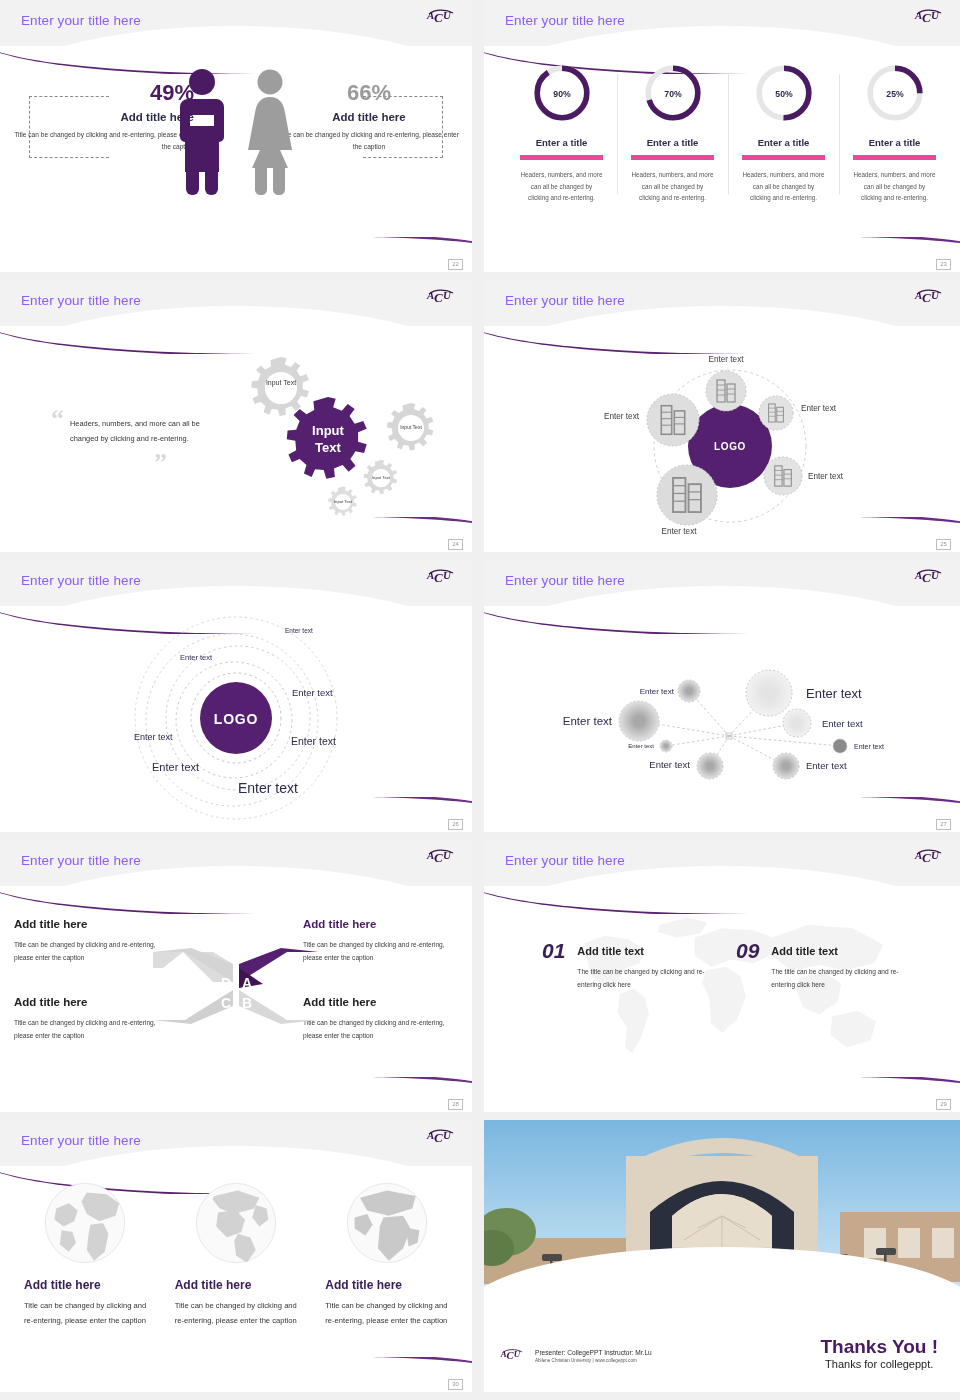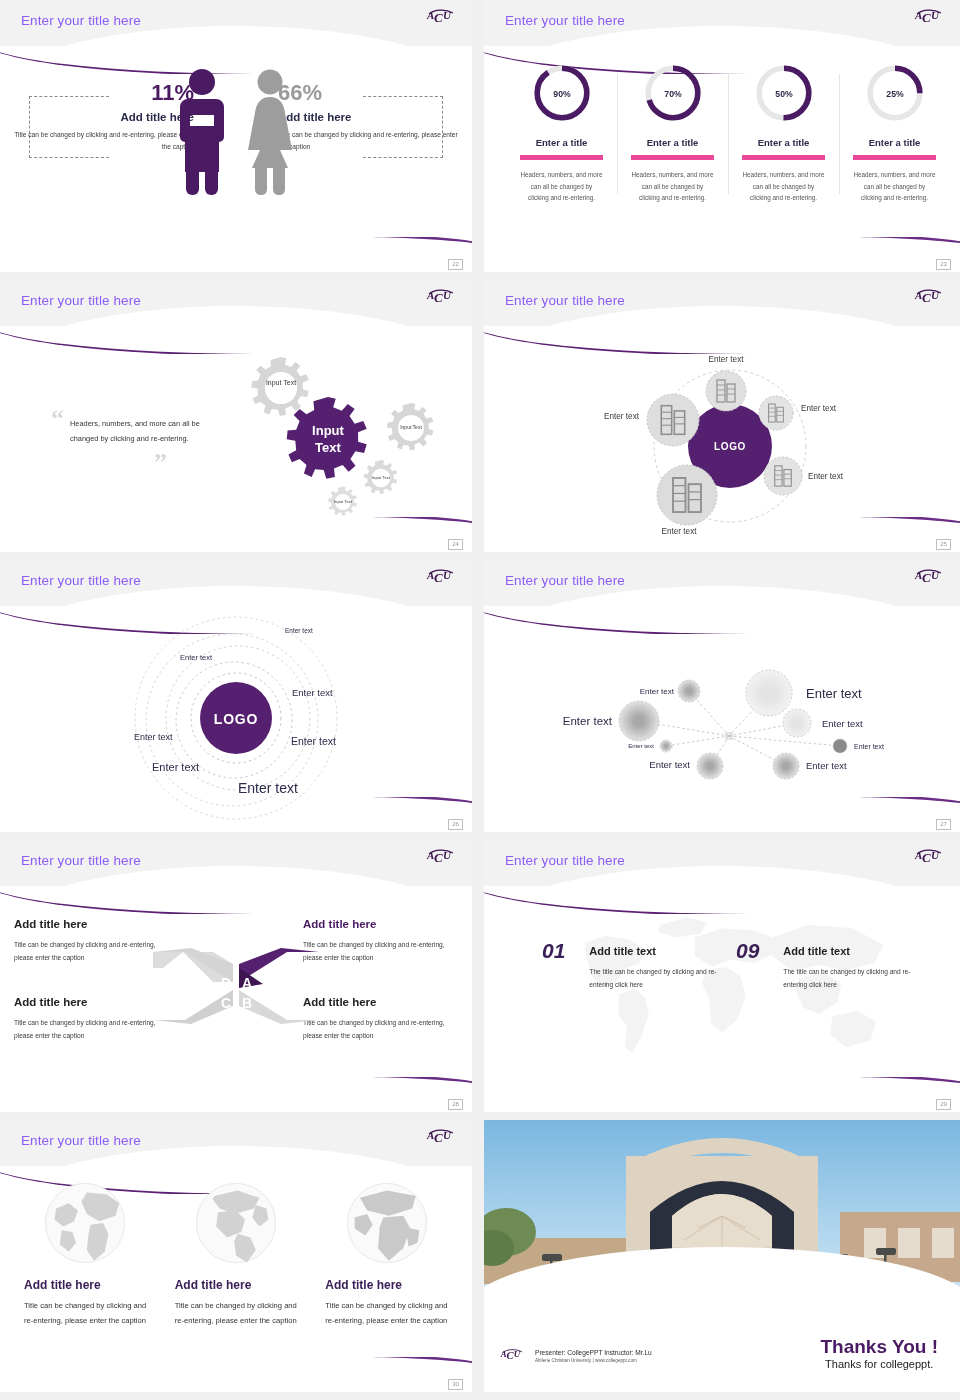--- a/index.html
+++ b/index.html
@@ -66,21 +66,21 @@
     position: absolute; right: 9px; bottom: 2px;
     width: 15px; height: 11px;
     border: 1px solid #bdbdbd; background:#fff;
     font-size: 6px; color:#999; line-height: 9px; text-align:center;
   }
 
   
   .s1-wrap { position:absolute; left:0; top:60px; width:100%; height:185px; }
   .s1-col { position:absolute; top:22px; width:182px; }
   .s1-left { left: 12px; text-align:right; }
-  .s1-right { right: 12px; text-align:left; }
+  .s1-right { right: 12px; text-align:center; }
   .s1-pct { font-size: 22px; font-weight: bold; line-height: 1; margin-bottom: 7px; }
   .s1-pct.p { color:#4a1b63; }
   .s1-pct.g { color:#9a9a9a; }
   .s1-sub { font-size: 11.5px; font-weight:bold; color:#2b2b4a; margin-bottom: 6px; }
   .s1-cap { font-size: 6.6px; color:#3a3a3a; line-height: 1.75; }
   .s1-bracket { position:absolute; top:36px; height:62px; border:1px dashed #8a8a8a; }
   .s1-bracket.l { left: 29px; width: 80px; border-right:none; }
   .s1-bracket.r { right: 29px; width: 80px; border-left:none; }
   .s1-figs { position:absolute; left:50%; top:6px; transform:translateX(-50%); display:flex; gap:16px; align-items:flex-end; }
 
@@ -130,21 +130,21 @@
   .s7-cell.br { right: 14px; top: 156px; }
   .s7-h { font-size: 11.5px; font-weight:bold; margin-bottom: 8px; }
   .s7-h.dark { color:#222; }
   .s7-h.pur { color:#4a1b63; }
   .s7-p { font-size: 6.6px; color:#3a3a3a; line-height: 2.0; }
   .s7-art { position:absolute; left:50%; top: 98px; transform:translateX(-50%); width:170px; height:95px; }
   .s7-art text { font-family:"Liberation Sans", sans-serif; font-weight:bold; }
 
   
   .s8-map { position:absolute; left: 55px; top: 70px; width: 370px; height: 165px; opacity:.5; }
-  .s8-item { position:absolute; top: 100px; display:flex; gap: 24px; align-items:flex-start; }
+  .s8-item { position:absolute; top: 100px; display:flex; gap: 12px; align-items:flex-start; }
   .s8-item.one { left: 58px; }
   .s8-item.two { left: 252px; }
   .s8-num { font-size: 21px; font-weight:bold; font-style:italic; color:#3a2057; line-height:1; }
   .s8-t { font-size: 11px; font-weight:bold; color:#222; margin: 5px 0 8px; }
   .s8-d { font-size: 6.6px; color:#3a3a3a; line-height: 2.0; width: 135px; }
 
   
   .s9-row { position:absolute; left: 10px; right: 10px; top: 58px; display:flex; }
   .s9-col { flex:1; padding: 0 14px; }
   .s9-globe { width: 90px; height: 90px; margin: 0 auto 10px; display:block; }
@@ -188,21 +188,21 @@
         <text x="34" y="26" font-size="22">U</text>
       </g>
       <path d="M6 16 C18 6, 40 6, 54 14" stroke="#3c1250" stroke-width="2.2" fill="none"></path>
     </svg>
 
     <div class="s1-wrap">
       <div class="s1-bracket l"></div>
       <div class="s1-bracket r"></div>
 
       <div class="s1-col s1-left">
-        <div class="s1-pct p">11%</div>
+        <div class="s1-pct p">49%</div>
         <div class="s1-sub">Add title here</div>
         <div class="s1-cap">Title can be changed by clicking and re-entering, please enter the caption</div>
       </div>
 
       <div class="s1-col s1-right">
         <div class="s1-pct g">66%</div>
         <div class="s1-sub">Add title here</div>
         <div class="s1-cap">Title can be changed by clicking and re-entering, please enter the caption</div>
       </div>
 

